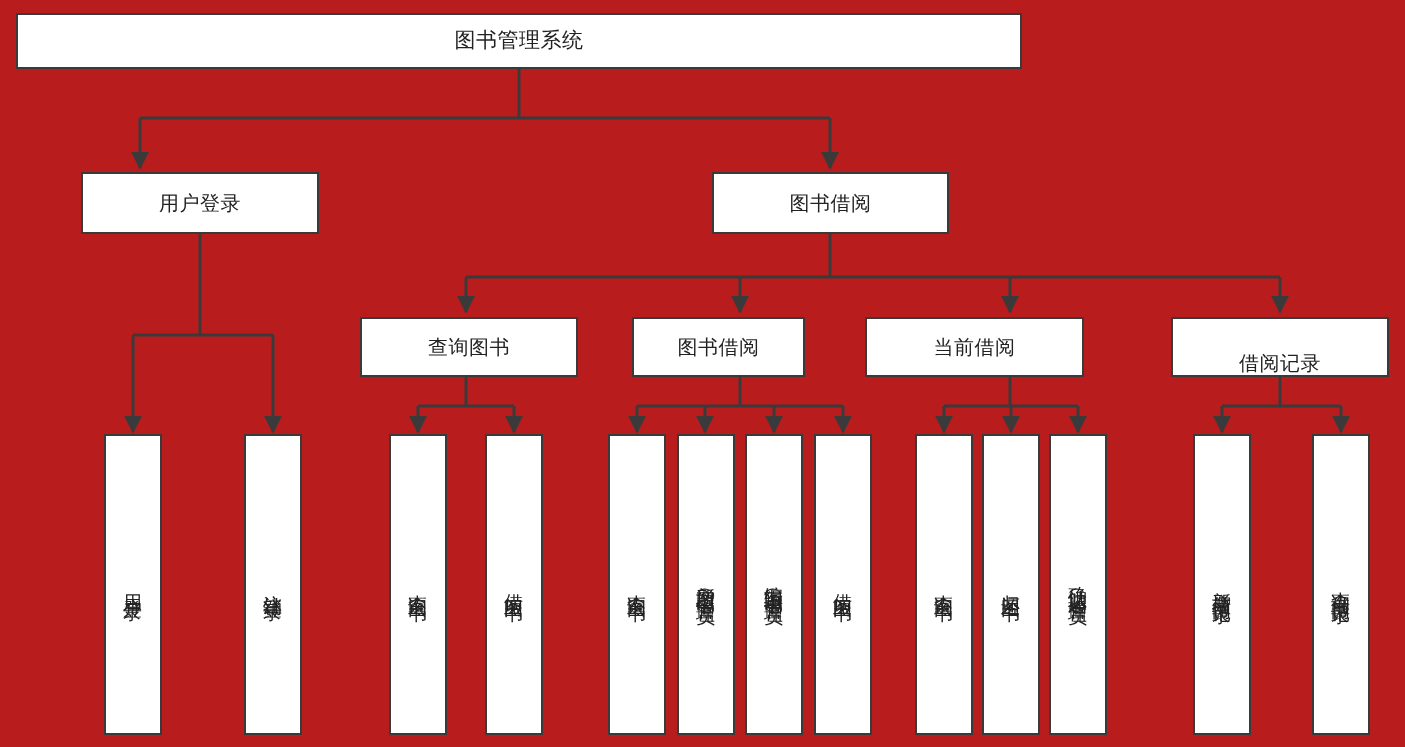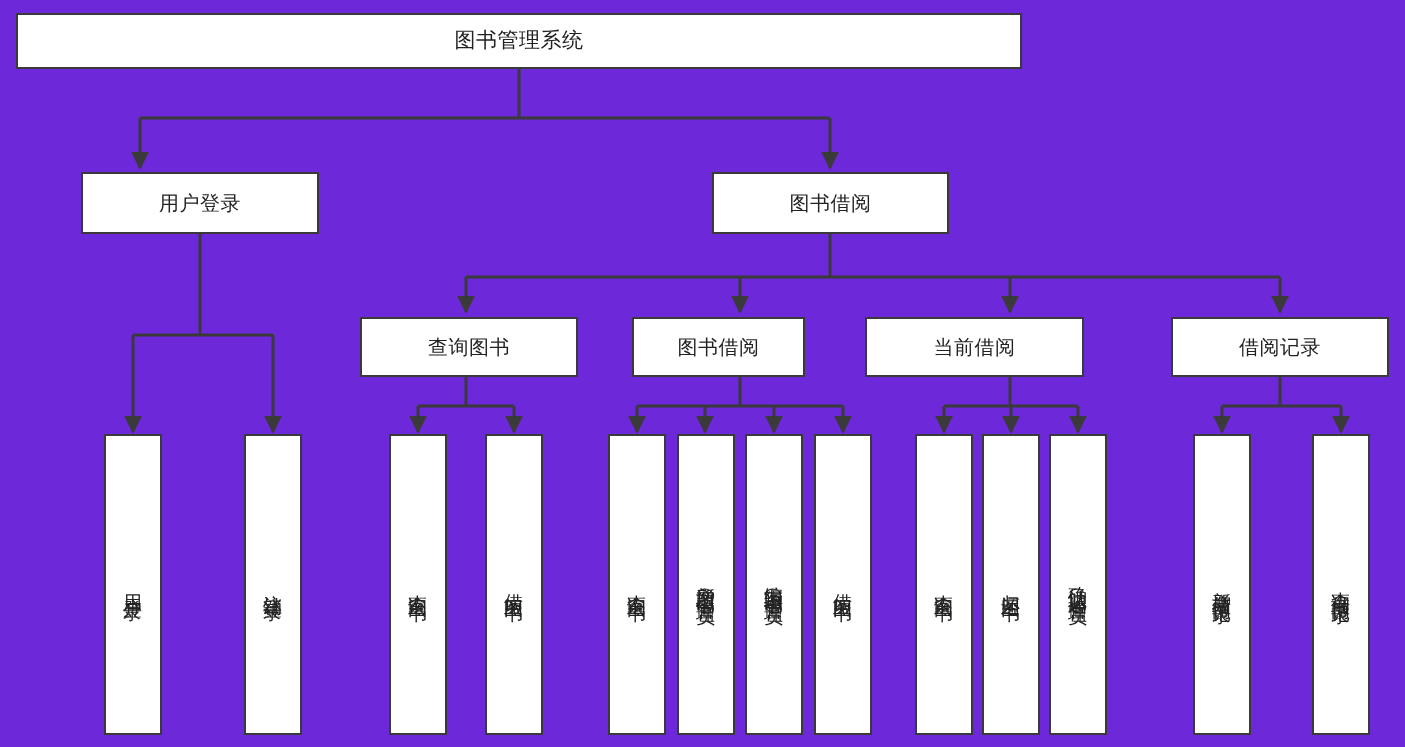--- a/index.html
+++ b/index.html
@@ -8,21 +8,21 @@
     padding: 0;
     background: #ffffff;
   }
   body {
     font-family: "DejaVu Sans", "Liberation Sans", sans-serif;
   }
   #canvas {
     position: relative;
     width: 1405px;
     height: 747px;
-    background: #6d28d9;
+    background: #b91c1c;
     overflow: hidden;
   }
   svg.wires {
     position: absolute;
     left: 0;
     top: 0;
     width: 1405px;
     height: 747px;
     pointer-events: none;
   }
@@ -135,21 +135,21 @@
   </div>
 
   <div class="node level2" style="left:632px; top:317px; width:173px; height:60px;">
     <span class="label">图书借阅</span>
   </div>
 
   <div class="node level2" style="left:865px; top:317px; width:219px; height:60px;">
     <span class="label">当前借阅</span>
   </div>
 
-  <div class="node level2" style="left:1171px; top:317px; width:218px; height:60px;">
+  <div class="node level2" style="left:1171px; top:317px; width:218px; height:60px;align-items:flex-end;">
     <span class="label">借阅记录</span>
   </div>
 
   <div class="node leaf" style="left:104px; top:434px; width:58px; height:301px;">
     <span class="label">用户登录</span>
   </div>
 
   <div class="node leaf" style="left:244px; top:434px; width:58px; height:301px;">
     <span class="label">注销登录</span>
   </div>

